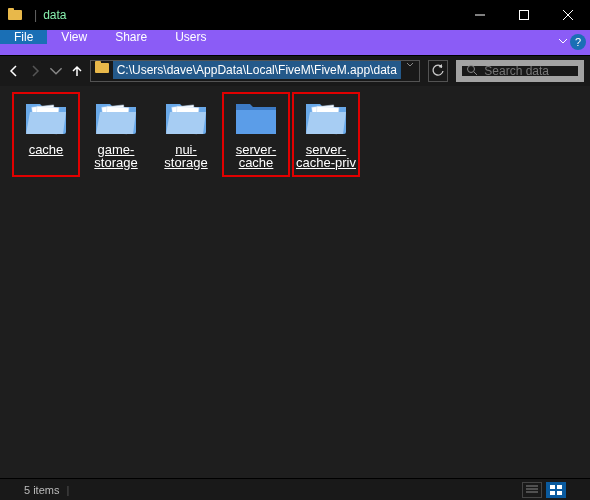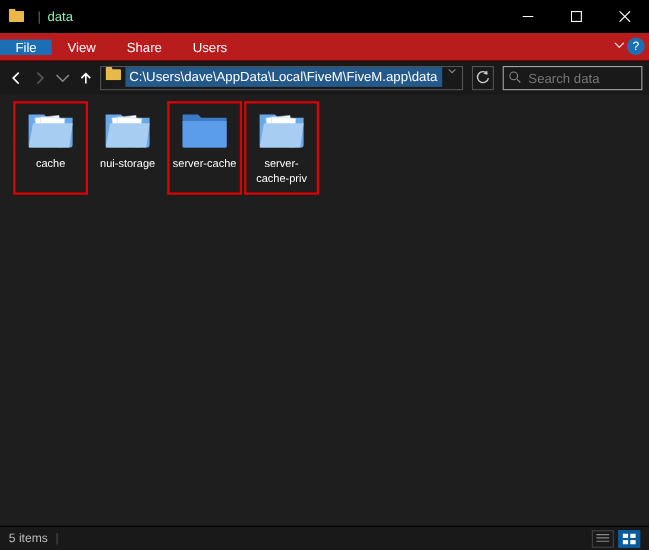--- a/index.html
+++ b/index.html
@@ -25,22 +25,22 @@
     }
     .win-btn {
       width: 44px; height: 30px; display: flex;
       align-items: center; justify-content: center;
       color: #fff; font-size: 12px;
     }
     .win-btn svg { stroke: #fff; stroke-width: 1; fill: none; }
 
     
     .menubar {
-      height: 26px; background: #b91c1c;
-      display: flex; align-items: center;
+      height: 26px; background: #8b5cf6;
+      display: flex; align-items: flex-start;
       border-bottom: 1px solid #000;
       position: relative;
     }
     .menubar .tab {
       padding: 0 14px; display:flex; align-items:center;
       color: #fff; font-size: 12px;
     }
     .menubar .tab.file { background: #1a6fb5; }
     .menubar .tab:not(.file) { background: transparent; }
     .menubar .expand {
@@ -75,58 +75,59 @@
       padding:1px 4px; font-size:12px; height:18px;
       display:flex; align-items:center;
     }
     .addressbar .dd { width:18px; text-align:center; color:#888; font-size:9px; }
     .refresh-btn {
       width:26px; height:22px; border:1px solid #535353;
       display:flex; align-items:center; justify-content:center;
       margin-left:4px; color:#ccc;
     }
     .searchbox {
-      width:160px; height:22px; border:1px solid #a3a3a3;
+      width:160px; height:22px; border:6px solid #a3a3a3;
       display:flex; align-items:center; margin-left:4px;
       color:#777; padding:0 4px; gap:6px;
     }
     .searchbox .mag { color:#888; }
 
     
     .content {
       position:absolute; top:86px; bottom:22px; left:0; right:0;
       background:#1e1e1e; padding: 6px 12px;
     }
     .items {
       display:flex; flex-wrap:wrap; gap: 2px;
     }
     .item {
       width: 68px; padding: 4px 2px 6px 2px;
       display:flex; flex-direction:column; align-items:center;
       text-align:center; border:2px solid transparent;
     }
     .item.highlighted { border:2px solid #e00000; }
     .item .label {
-      color:#fff; font-size:10px; margin-top:4px;
+      color:#fff; font-size:13px; margin-top:4px;
       line-height:13px; word-break:break-word;
       max-width:64px;
+      text-decoration:underline;
     }
     .folder-svg { width:44px; height:38px; }
     .folder-svg .back { fill:#6aa9e9; }
     .folder-svg .paper { fill:#fff; stroke:#bcd4ef; stroke-width:0.5; }
     .folder-svg .front { fill:#a7cdf3; }
     .folder-svg.plain .back { fill:#3d7bc6; }
     .folder-svg.plain .front { fill:#5b9de8; }
 
     
     .statusbar {
       position:absolute; bottom:0; left:0; right:0;
       height:22px; background:#191919;
       border-top:1px solid #000;
-      display:flex; align-items:center; padding:0 8px;
+      display:flex; align-items:center; padding:0 24px;
       justify-content:space-between; color:#bbb; font-size:11px;
     }
     .statusbar .right { display:flex; gap:4px; }
     .view-btn {
       width:20px; height:16px; border:1px solid #444;
       display:flex; align-items:center; justify-content:center;
     }
     .view-btn.active { background:#0a5a9e; border-color:#0a5a9e; }
   </style>
 </head>
@@ -245,20 +246,29 @@
           </svg></span>
         <span class="label">cache</span>
       </div>
       <div class="item">
         <span><svg class="folder-svg" viewBox="0 0 44 38">
             <path class="back" d="M2 6 h14 l3 3 h23 v25 a2 2 0 0 1 -2 2 h-36 a2 2 0 0 1 -2 -2 z"></path>
             <rect class="paper" x="9" y="8" width="22" height="26" transform="rotate(-6 20 21)"></rect>
             <rect class="paper" x="12" y="9" width="22" height="26" transform="rotate(4 23 22)"></rect>
             <path class="front" d="M2 36 L6 14 h36 l-3 22 z"></path>
           </svg></span>
+        <span class="label">game-storage</span>
+      </div>
+      <div class="item">
+        <span><svg class="folder-svg" viewBox="0 0 44 38">
+            <path class="back" d="M2 6 h14 l3 3 h23 v25 a2 2 0 0 1 -2 2 h-36 a2 2 0 0 1 -2 -2 z"></path>
+            <rect class="paper" x="9" y="8" width="22" height="26" transform="rotate(-6 20 21)"></rect>
+            <rect class="paper" x="12" y="9" width="22" height="26" transform="rotate(4 23 22)"></rect>
+            <path class="front" d="M2 36 L6 14 h36 l-3 22 z"></path>
+          </svg></span>
         <span class="label">nui-storage</span>
       </div>
       <div class="item highlighted">
         <span><svg class="folder-svg plain" viewBox="0 0 44 38">
             <path class="back" d="M2 6 h14 l3 3 h23 v25 a2 2 0 0 1 -2 2 h-36 a2 2 0 0 1 -2 -2 z"></path>
             <path class="front" d="M2 36 L2 12 h40 v24 z"></path>
           </svg></span>
         <span class="label">server-cache</span>
       </div>
       <div class="item highlighted">

